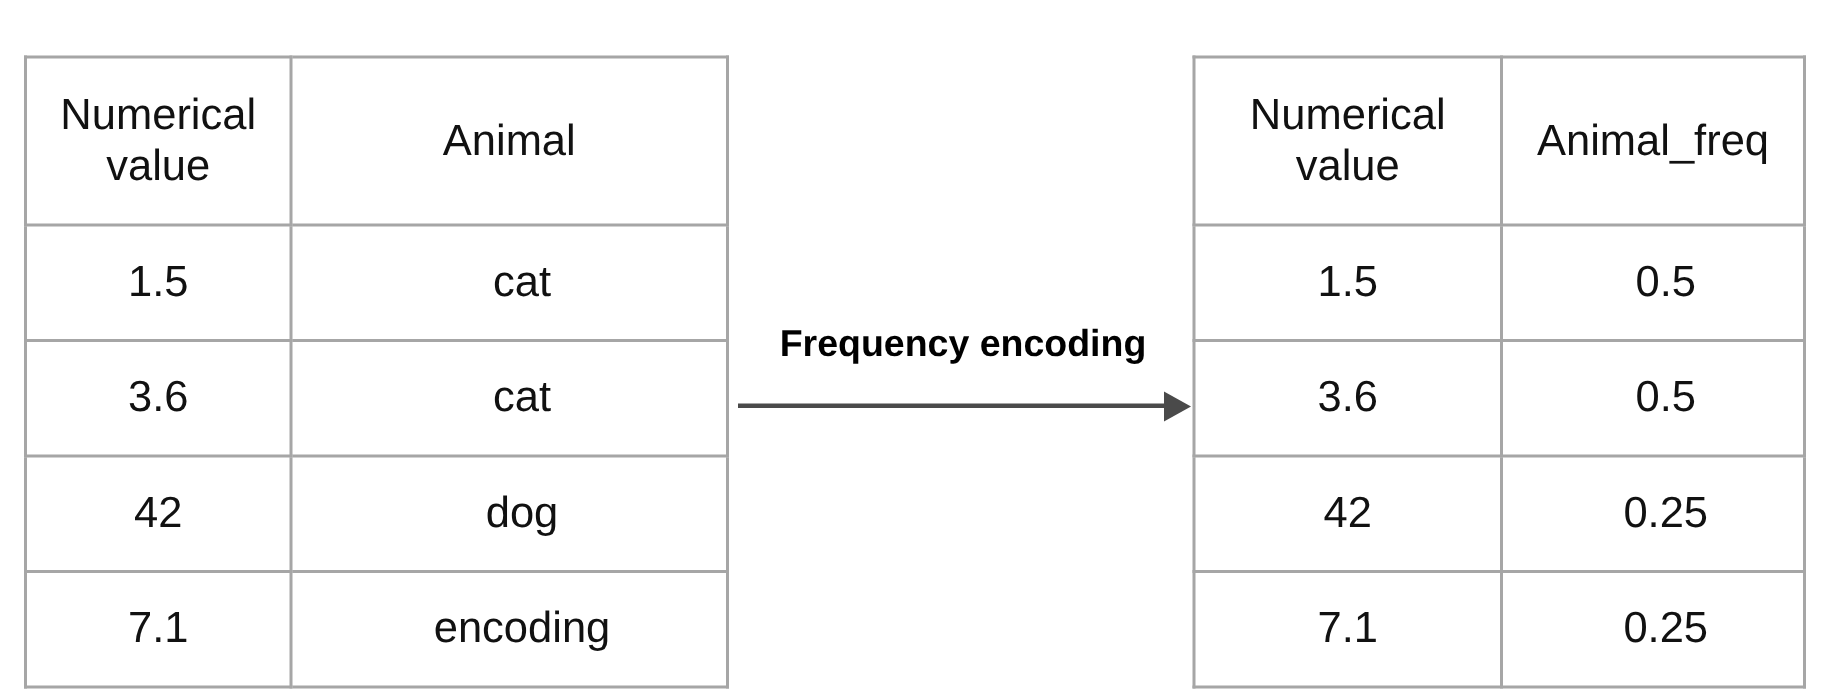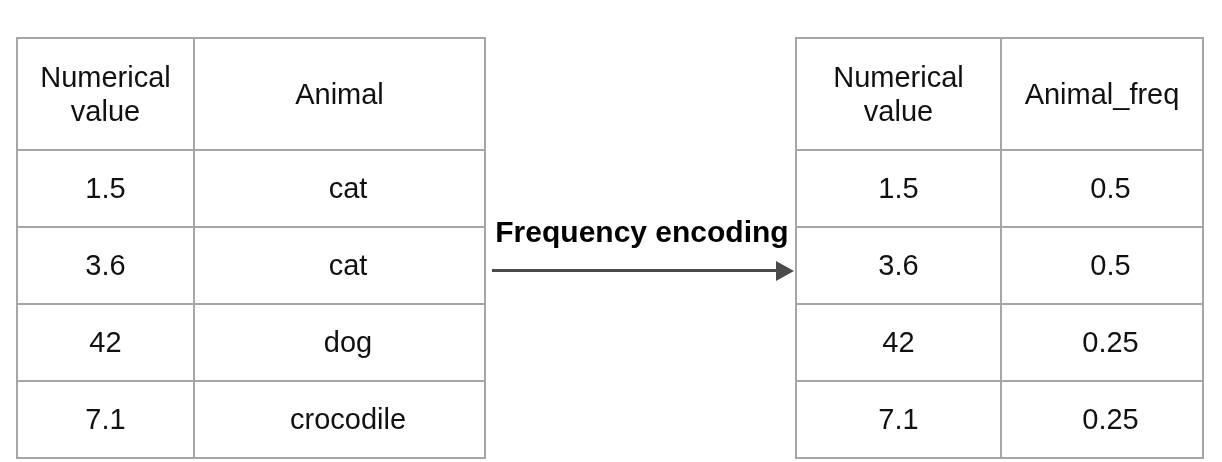--- a/index.html
+++ b/index.html
@@ -42,21 +42,21 @@
   .tbl-left  { left:16px;  top:14px; }
   .tbl-right { left:795px; top:14px; }
 
   .arrow-label {
     position:absolute;
     left:490px;
     top:192px;
     width:304px;
     text-align:center;
     font-weight:700;
-    font-size:30px;
+    font-size:25px;
     color:#000000;
     white-space:nowrap;
   }
   .arrow-line {
     position:absolute;
     left:492px;
     top:246px;
     width:284px;
     height:3px;
     background:#4a4a4a;
@@ -96,21 +96,21 @@
       <tr>
         <td class="cell-center">3.6</td>
         <td class="cell-left">cat</td>
       </tr>
       <tr>
         <td class="cell-center">42</td>
         <td class="cell-left">dog</td>
       </tr>
       <tr>
         <td class="cell-center">7.1</td>
-        <td class="cell-left">crocodile</td>
+        <td class="cell-left">encoding</td>
       </tr>
     </tbody>
   </table>
 
   <div class="arrow-label">Frequency encoding</div>
   <div class="arrow-line"></div>
   <div class="arrow-head"></div>
 
   <table class="tbl tbl-right">
     <colgroup>

